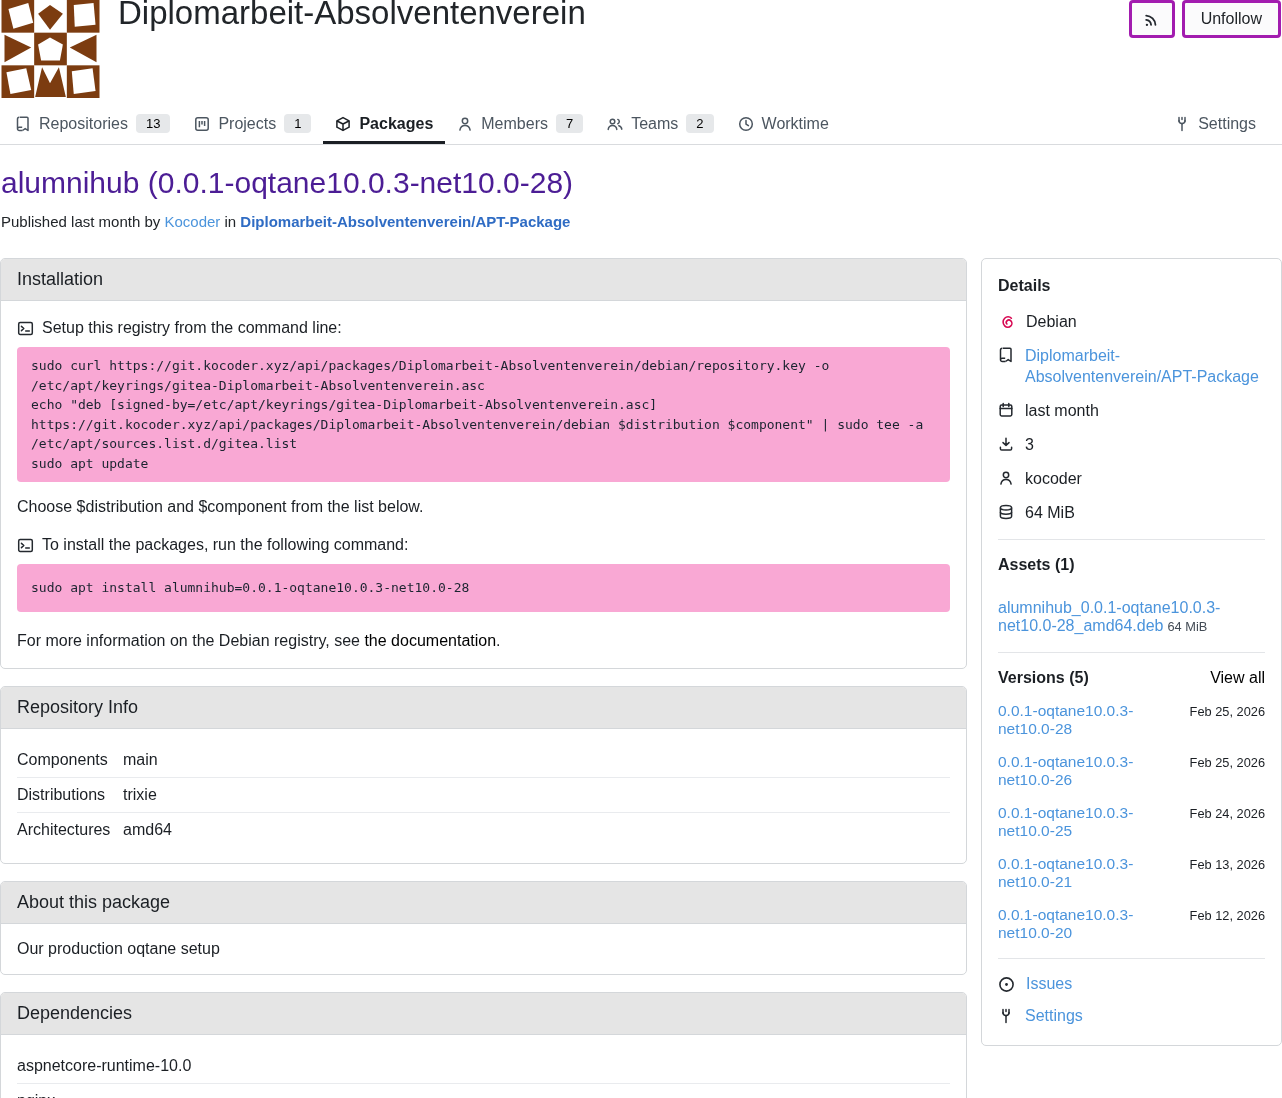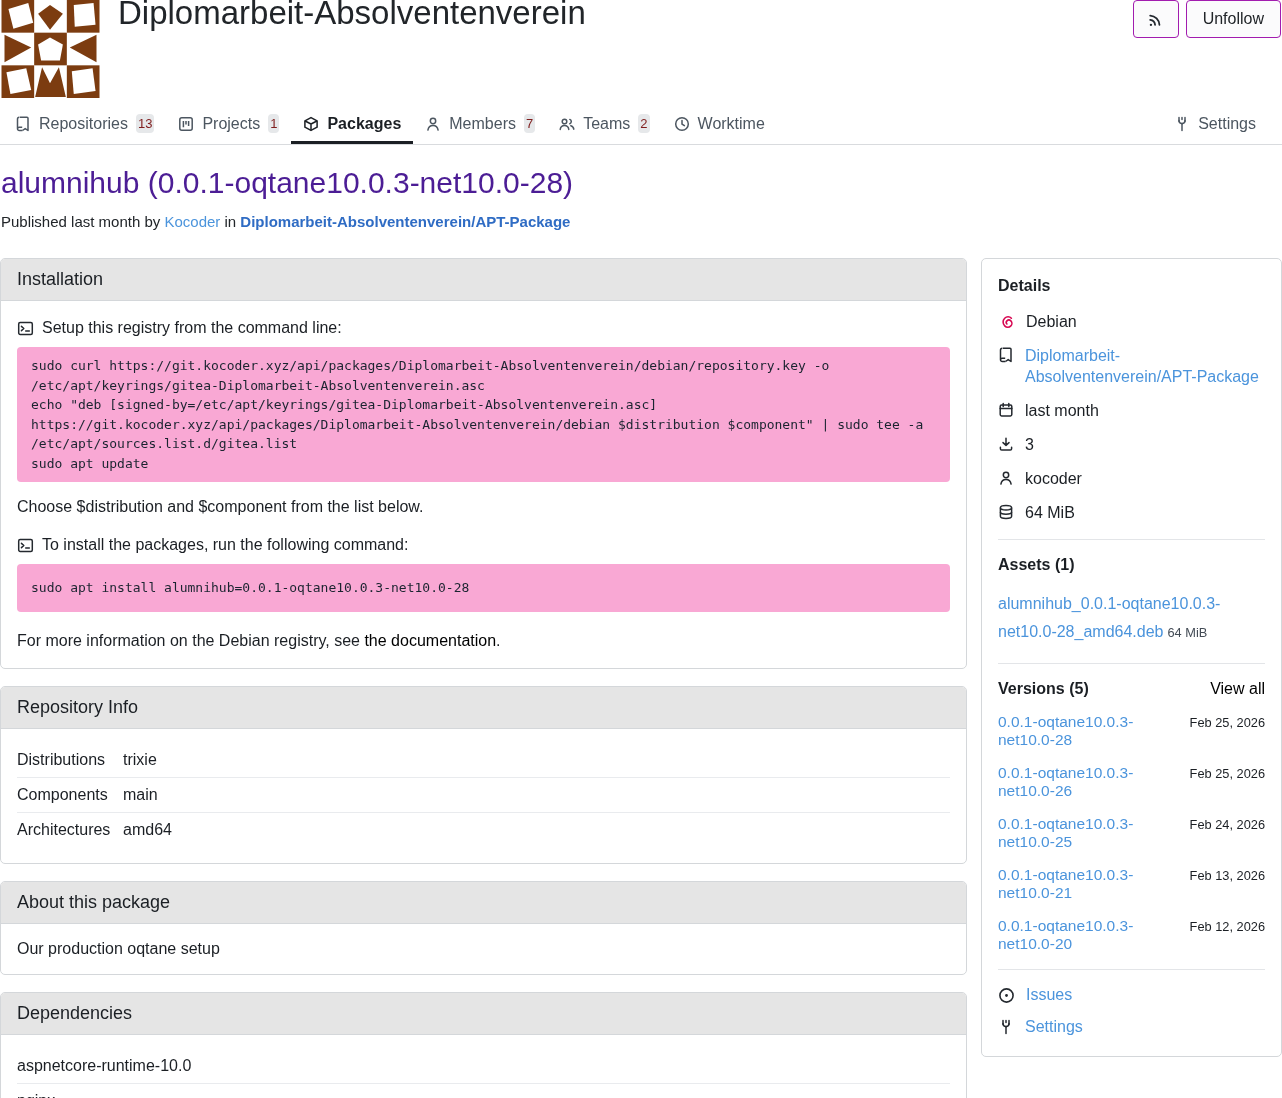--- a/index.html
+++ b/index.html
@@ -13,37 +13,37 @@
   svg { display:block; }
 
   
   .header { position:relative; height:100px; }
   .avatar { position:absolute; left:0; top:0; width:101px; height:98px; }
   .org-title { position:absolute; left:118px; top:-6px; font-size:33px; font-weight:400; color:#212529; }
   .header-buttons { position:absolute; right:1px; top:0; display:flex; gap:7px; }
   .hbtn {
     display:flex; align-items:center; justify-content:center; gap:6px;
     height:38px; padding:0 16px; background:#fbfbfc;
-    border:1px solid #a21caf; border-radius:4px;
+    border:3px solid #a21caf; border-radius:4px;
     font-size:16px; font-weight:500; color:#212529; cursor:pointer;
   }
   .hbtn.icon-only { width:46px; padding:0; }
 
   
   .tabs { display:flex; align-items:center; border-bottom:1px solid #d9dbde; margin-top:5px; padding-left:3px; }
   .tab {
     display:flex; align-items:center; gap:8px;
     padding:9px 12px 11px; font-size:16px; color:#4c5660; cursor:pointer; white-space:nowrap;
   }
   .tab .t-ico { color:#4c5660; }
   .tab.active { color:#1b1f24; font-weight:700; box-shadow:inset 0 -3px 0 #1b1f24; }
   .tab.active .t-ico { color:#1b1f24; }
   .badge {
-    background:#e6e8ea; border-radius:4px; padding:2px 2px;
-    font-size:13px; font-weight:400; color:#7f1d1d;
+    background:#e6e8ea; border-radius:4px; padding:2px 10px;
+    font-size:13px; font-weight:400; color:#000000;
   }
   .tab-spacer { flex:1; }
   .tab-right { margin-right:14px; }
 
   
   .page-title { font-size:30px; font-weight:400; margin:21px 0 0 1px; color:#4c1d95; }
   .published { margin:13px 0 0 1px; font-size:15px; color:#212529; }
   .link-light { color:#4b94dc; }
   .link-strong { color:#2f6cc4; font-weight:700; }
   .link-std { color:#000000; }
@@ -75,21 +75,21 @@
 
   .dep-row { padding:8px 0; border-top:1px solid #e9ebee; }
   .dep-row:first-child { border-top:none; padding-top:6px; }
 
   
   .sidebar { flex:1; border:1px solid #d4d7da; border-radius:5px; padding:14px 16px 6px; background:#fff; }
   .side-title { font-weight:700; font-size:16px; margin:4px 0 16px; }
   .detail-row { display:flex; gap:11px; margin:13px 0; align-items:flex-start; line-height:21px; }
   .detail-row .d-ico { flex:none; margin-top:2px; color:#24292f; }
   hr.side { border:none; border-top:1px solid #e3e5e8; margin:16px 0; }
-  .asset-line { line-height:28px; margin:16px 0 6px; }
+  .asset-line { line-height:18px; margin:25px 0 6px; }
   .asset-size { font-size:12.8px; color:#444c56; margin-left:4px; }
   .versions-head { display:flex; justify-content:space-between; align-items:baseline; margin:4px 0 4px; }
   .versions-head .vh-title { font-weight:700; font-size:16px; }
   .version-row { display:flex; justify-content:space-between; align-items:baseline; margin:15px 0; }
   .version-link { font-size:15.5px; color:#4b94dc; }
   .version-date { font-size:12.8px; color:#1b1f24; white-space:nowrap; }
   .side-link-row { display:flex; gap:11px; align-items:center; margin:14px 0; }
   .side-link-row .d-ico { color:#24292f; }
   .side-link-row a { color:#4b94dc; }
 </style>
@@ -250,26 +250,26 @@
         <div class="more-info">
           <span>For more information on the Debian registry, see </span><a class="link-std">the documentation</a><span>.</span>
         </div>
       </div>
     </div>
 
     <div class="panel">
       <div class="panel-header">Repository Info</div>
       <div class="panel-body">
         <div class="info-row">
+          <div class="info-label">Components</div>
+          <div>main</div>
+        </div>
+        <div class="info-row">
           <div class="info-label">Distributions</div>
           <div>trixie</div>
-        </div>
-        <div class="info-row">
-          <div class="info-label">Components</div>
-          <div>main</div>
         </div>
         <div class="info-row">
           <div class="info-label">Architectures</div>
           <div>amd64</div>
         </div>
       </div>
     </div>
 
     <div class="panel">
       <div class="panel-header">About this package</div>

